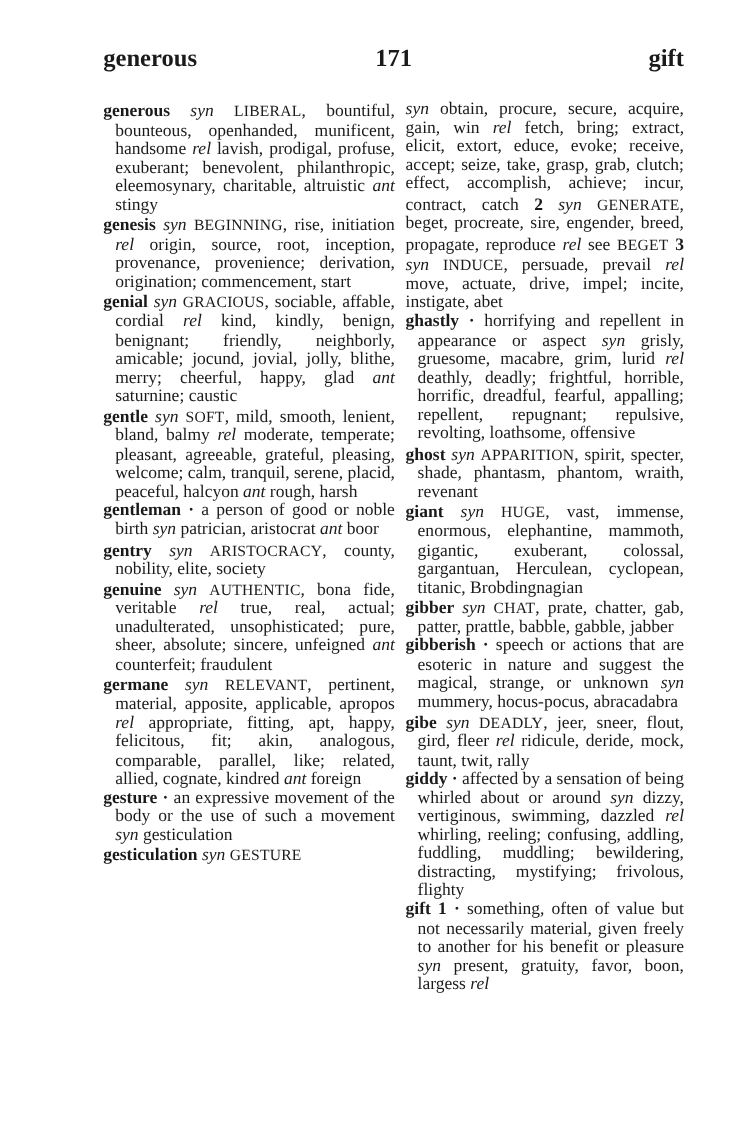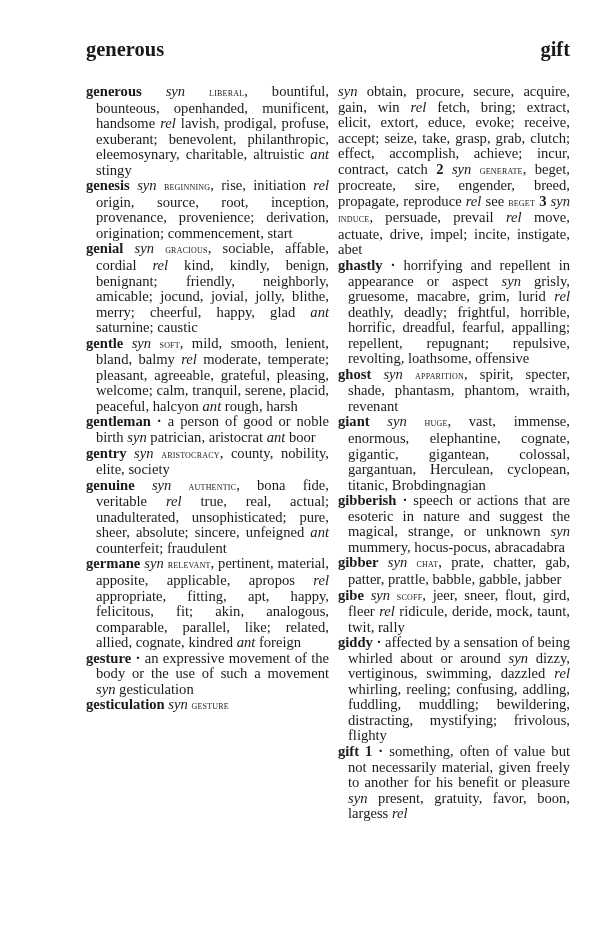--- a/index.html
+++ b/index.html
@@ -21,47 +21,48 @@
   }
   .col-left { left: 86px; }
   .col-right { left: 338px; width: 232px; }
 
   .entry { padding-left: 10px; text-indent: -10px; margin: 0; }
   .entry.cont { padding-left: 0; text-indent: 0; }
   .entry + .entry { margin-top: 0; }
 
   .hw { font-weight: bold; }
   .lab { font-style: italic; margin-top: 28px; }
-  .sc { font-variant: small-caps; font-size: 11px; letter-spacing: 0.2px; margin-top: 14px; }
+  .sc { font-variant: small-caps; font-size: 19px; letter-spacing: 0.2px; margin-top: 14px; }
   .sn { font-weight: bold; }
   .dot { font-weight: bold; }
 </style>
 </head>
 <body>
 
 <div class="running-head">
   <span class="guide-left">generous</span>
+  <span class="page-num">171</span>
   <span class="guide-right">gift</span>
 </div>
 
 <div class="column col-left">
     <p class="entry"><span class="hw">generous</span> <span class="lab">syn</span><span class="txt"> </span><span class="sc">liberal</span><span class="txt">, bountiful, bounteous, openhanded, munificent, handsome </span><span class="lab">rel</span><span class="txt"> lavish, prodigal, profuse, exuberant; benevolent, philanthropic, eleemosynary, charitable, altruistic </span><span class="lab">ant</span><span class="txt"> stingy</span></p>
     <p class="entry"><span class="hw">genesis</span> <span class="lab">syn</span><span class="txt"> </span><span class="sc">beginning</span><span class="txt">, rise, initiation </span><span class="lab">rel</span><span class="txt"> origin, source, root, inception, provenance, provenience; derivation, origination; commencement, start</span></p>
     <p class="entry"><span class="hw">genial</span> <span class="lab">syn</span><span class="txt"> </span><span class="sc">gracious</span><span class="txt">, sociable, affable, cordial </span><span class="lab">rel</span><span class="txt"> kind, kindly, benign, benignant; friendly, neighborly, amicable; jocund, jovial, jolly, blithe, merry; cheerful, happy, glad </span><span class="lab">ant</span><span class="txt"> saturnine; caustic</span></p>
     <p class="entry"><span class="hw">gentle</span> <span class="lab">syn</span><span class="txt"> </span><span class="sc">soft</span><span class="txt">, mild, smooth, lenient, bland, balmy </span><span class="lab">rel</span><span class="txt"> moderate, temperate; pleasant, agreeable, grateful, pleasing, welcome; calm, tranquil, serene, placid, peaceful, halcyon </span><span class="lab">ant</span><span class="txt"> rough, harsh</span></p>
     <p class="entry"><span class="hw">gentleman</span> <span class="dot">·</span><span class="txt"> a person of good or noble birth </span><span class="lab">syn</span><span class="txt"> patrician, aristocrat </span><span class="lab">ant</span><span class="txt"> boor</span></p>
     <p class="entry"><span class="hw">gentry</span> <span class="lab">syn</span><span class="txt"> </span><span class="sc">aristocracy</span><span class="txt">, county, nobility, elite, society</span></p>
     <p class="entry"><span class="hw">genuine</span> <span class="lab">syn</span><span class="txt"> </span><span class="sc">authentic</span><span class="txt">, bona fide, veritable </span><span class="lab">rel</span><span class="txt"> true, real, actual; unadulterated, unsophisticated; pure, sheer, absolute; sincere, unfeigned </span><span class="lab">ant</span><span class="txt"> counterfeit; fraudulent</span></p>
     <p class="entry"><span class="hw">germane</span> <span class="lab">syn</span><span class="txt"> </span><span class="sc">relevant</span><span class="txt">, pertinent, material, apposite, applicable, apropos </span><span class="lab">rel</span><span class="txt"> appropriate, fitting, apt, happy, felicitous, fit; akin, analogous, comparable, parallel, like; related, allied, cognate, kindred </span><span class="lab">ant</span><span class="txt"> foreign</span></p>
     <p class="entry"><span class="hw">gesture</span> <span class="dot">·</span><span class="txt"> an expressive movement of the body or the use of such a movement </span><span class="lab">syn</span><span class="txt"> gesticulation</span></p>
     <p class="entry"><span class="hw">gesticulation</span> <span class="lab">syn</span><span class="txt"> </span><span class="sc">gesture</span></p>
   </div>
 <div class="column col-right">
     <p class="entry cont"><span class="lab">syn</span><span class="txt"> obtain, procure, secure, acquire, gain, win </span><span class="lab">rel</span><span class="txt"> fetch, bring; extract, elicit, extort, educe, evoke; receive, accept; seize, take, grasp, grab, clutch; effect, accomplish, achieve; incur, contract, catch   </span><span class="sn">2</span><span class="txt"> </span><span class="lab">syn</span><span class="txt"> </span><span class="sc">generate</span><span class="txt">, beget, procreate, sire, engender, breed, propagate, reproduce </span><span class="lab">rel</span><span class="txt"> see </span><span class="sc">beget</span><span class="txt">   </span><span class="sn">3</span><span class="txt"> </span><span class="lab">syn</span><span class="txt"> </span><span class="sc">induce</span><span class="txt">, persuade, prevail </span><span class="lab">rel</span><span class="txt"> move, actuate, drive, impel; incite, instigate, abet</span></p>
     <p class="entry"><span class="hw">ghastly</span> <span class="dot">·</span><span class="txt"> horrifying and repellent in appearance or aspect </span><span class="lab">syn</span><span class="txt"> grisly, gruesome, macabre, grim, lurid </span><span class="lab">rel</span><span class="txt"> deathly, deadly; frightful, horrible, horrific, dreadful, fearful, appalling; repellent, repugnant; repulsive, revolting, loathsome, offensive</span></p>
     <p class="entry"><span class="hw">ghost</span> <span class="lab">syn</span><span class="txt"> </span><span class="sc">apparition</span><span class="txt">, spirit, specter, shade, phantasm, phantom, wraith, revenant</span></p>
-    <p class="entry"><span class="hw">giant</span> <span class="lab">syn</span><span class="txt"> </span><span class="sc">huge</span><span class="txt">, vast, immense, enormous, elephantine, cognate, gigantic, gigantean, colossal, gargantuan, Herculean, cyclopean, titanic, Brobdingnagian</span></p>
+    <p class="entry"><span class="hw">giant</span> <span class="lab">syn</span><span class="txt"> </span><span class="sc">huge</span><span class="txt">, vast, immense, enormous, elephantine, mammoth, gigantic, exuberant, colossal, gargantuan, Herculean, cyclopean, titanic, Brobdingnagian</span></p>
+    <p class="entry"><span class="hw">gibber</span> <span class="lab">syn</span><span class="txt"> </span><span class="sc">chat</span><span class="txt">, prate, chatter, gab, patter, prattle, babble, gabble, jabber</span></p>
     <p class="entry"><span class="hw">gibberish</span> <span class="dot">·</span><span class="txt"> speech or actions that are esoteric in nature and suggest the magical, strange, or unknown </span><span class="lab">syn</span><span class="txt"> mummery, hocus-pocus, abracadabra</span></p>
-    <p class="entry"><span class="hw">gibber</span> <span class="lab">syn</span><span class="txt"> </span><span class="sc">chat</span><span class="txt">, prate, chatter, gab, patter, prattle, babble, gabble, jabber</span></p>
-    <p class="entry"><span class="hw">gibe</span> <span class="lab">syn</span><span class="txt"> </span><span class="sc">scoff</span><span class="txt">, jeer, sneer, flout, gird, fleer </span><span class="lab">rel</span><span class="txt"> ridicule, deride, mock, taunt, twit, rally</span></p>
+    <p class="entry"><span class="hw">gibe</span> <span class="lab">syn</span><span class="txt"> </span><span class="sc">deadly</span><span class="txt">, jeer, sneer, flout, gird, fleer </span><span class="lab">rel</span><span class="txt"> ridicule, deride, mock, taunt, twit, rally</span></p>
     <p class="entry"><span class="hw">giddy</span> <span class="dot">·</span><span class="txt"> affected by a sensation of being whirled about or around </span><span class="lab">syn</span><span class="txt"> dizzy, vertiginous, swimming, dazzled </span><span class="lab">rel</span><span class="txt"> whirling, reeling; confusing, addling, fuddling, muddling; bewildering, distracting, mystifying; frivolous, flighty</span></p>
     <p class="entry"><span class="hw">gift</span> <span class="txt">   </span><span class="sn">1</span><span class="txt"> </span><span class="dot">·</span><span class="txt"> something, often of value but not necessarily material, given freely to another for his benefit or pleasure </span><span class="lab">syn</span><span class="txt"> present, gratuity, favor, boon, largess </span><span class="lab">rel</span></p>
   </div>
 
 </body></html>

